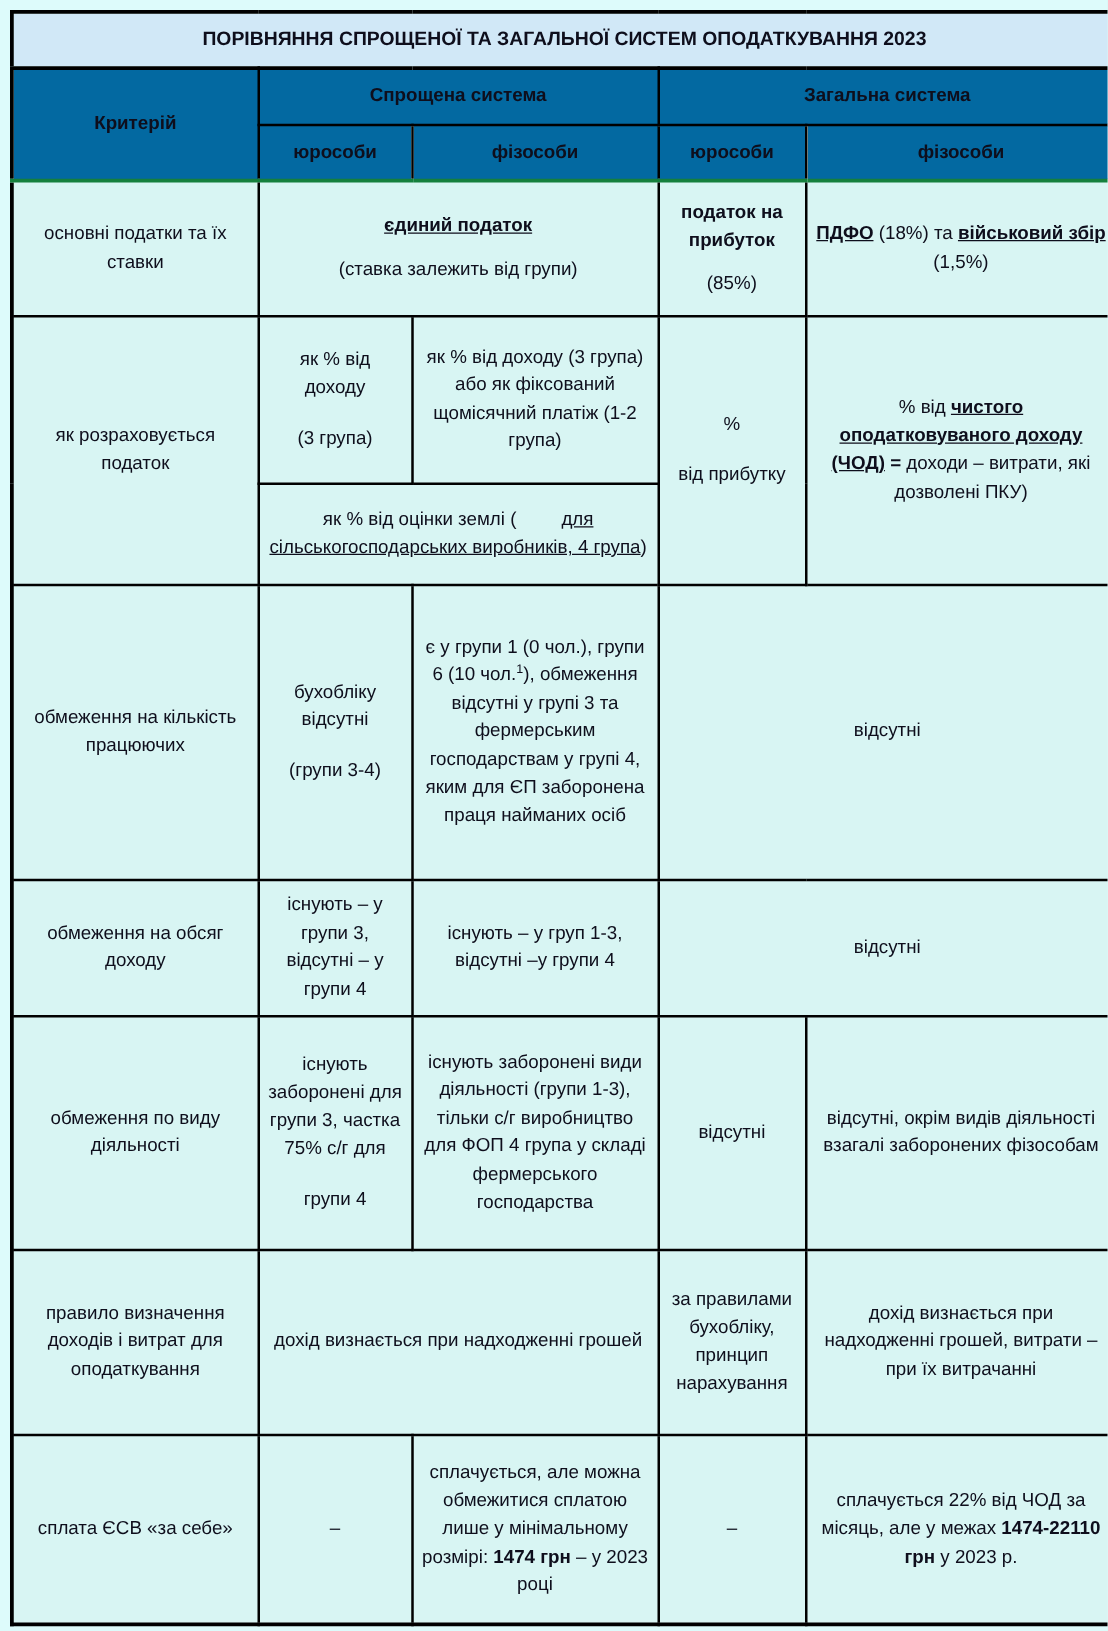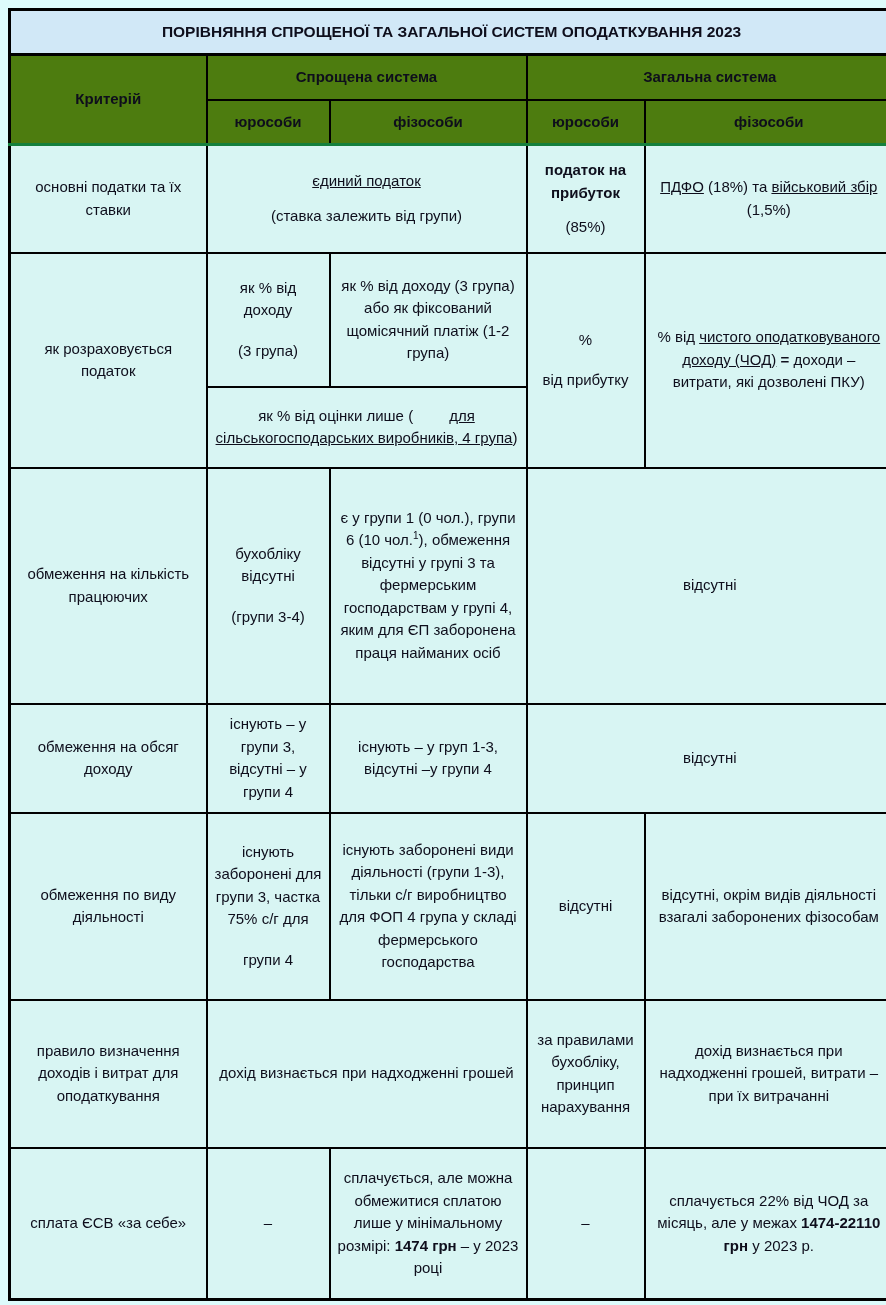--- a/index.html
+++ b/index.html
@@ -34,32 +34,32 @@
     line-height: 1.5;
     overflow: hidden;
   }
   tr.title-row td {
     background: #d1e8f7;
     font-weight: bold;
     font-size: 15.5px;
     border-bottom: 3px solid #000;
   }
   td.hdr {
-    background: #4d7c0f;
+    background: #0369a1;
     font-weight: bold;
   }
   td.hdr-bottom {
     border-bottom: 3px solid #15803d;
   }
   p { margin: 0; }
   p.gap { margin-top: 18px; text-align: center; }
   p.gap-sm { margin-top: 12px; }
   .b  { font-weight: bold; }
   .u  { text-decoration: underline; margin-left: 36px; }
-  .bu { font-weight: normal; text-decoration: underline; }
+  .bu { font-weight: bold; text-decoration: underline; }
   sup { font-size: 10px; line-height: 0; }
 </style>
 </head>
 <body>
 
 <table class="cmp">
   <colgroup>
     <col style="width:197px">
     <col style="width:123px">
     <col style="width:197px">
@@ -132,21 +132,21 @@
     <td rowspan="2">
       <p><span>%</span></p>
       <p class="gap"><span>від прибутку</span></p>
     </td>
     <td rowspan="2">
       <span>% від </span><span class="bu">чистого оподатковуваного доходу (ЧОД)</span><span class="b"> = </span><span> доходи – витрати, які дозволені ПКУ)</span>
     </td>
   </tr>
   <tr style="height:81px">
     <td colspan="2">
-      <span>як % від оцінки лише (</span><span class="u">для сільськогосподарських виробників, 4 група</span><span>)</span>
+      <span>як % від оцінки землі (</span><span class="u">для сільськогосподарських виробників, 4 група</span><span>)</span>
     </td>
   </tr>
 
   <tr style="height:236px">
     <td>
       <span>обмеження на кількість працюючих</span>
     </td>
     <td>
       <p><span>бухобліку відсутні</span></p>
       <p class="gap"><span>(групи 3-4)</span></p>

